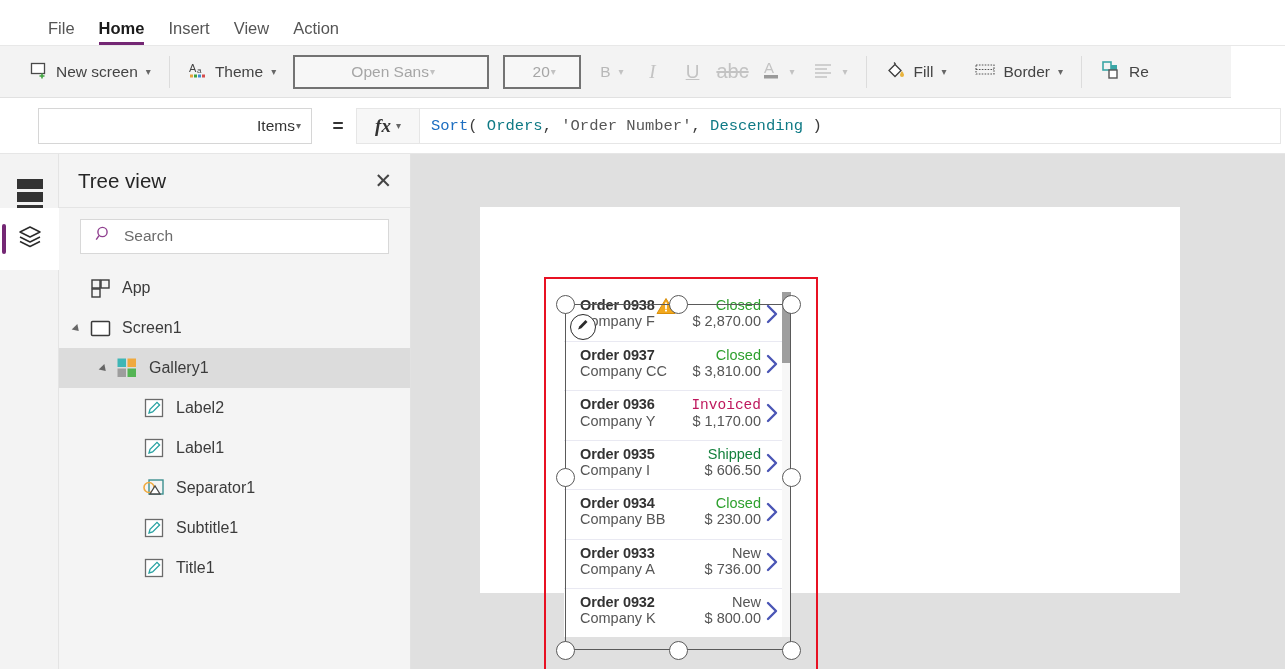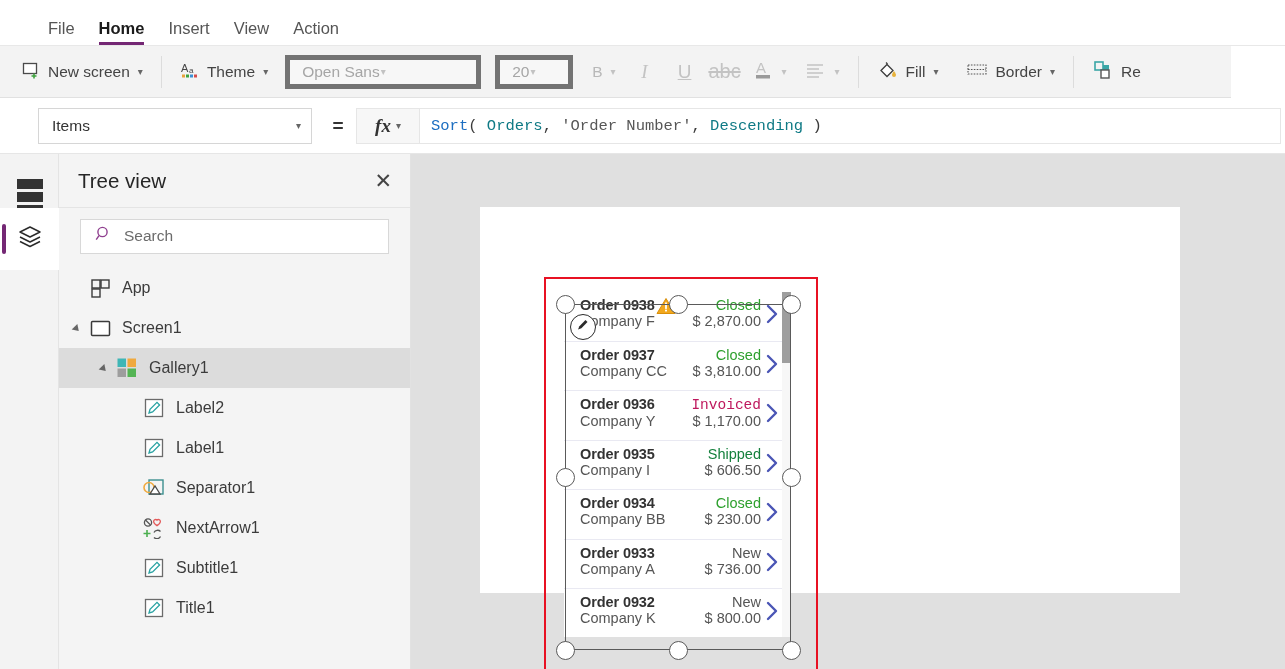--- a/index.html
+++ b/index.html
@@ -26,57 +26,57 @@
   .menu-item.active { color: #1b1b1b; font-weight: bold; }
   .menu-item.active::after {
     content: ""; position: absolute; left: 12px; right: 12px; bottom: 0;
     height: 3px; background: #742774;
   }
 
   
   .ribbon {
     position: absolute; left: 0; top: 46px; width: 1231px; height: 52px;
     background: #f3f3f3; border-bottom: 1px solid #e1e1e1;
-    display: flex; align-items: center; padding-left: 12px;
+    display: flex; align-items: center; padding-left: 20px;
   }
   .rb-btn {
     display: flex; align-items: center; gap: 7px; height: 34px;
     padding: 0 9px; cursor: default; color: #444; font-size: 15.5px;
     white-space: nowrap;
   }
   .rb-btn.disabled { color: #b8b8b8; }
   .caret { font-size: 10px; color: #666; margin-left: 1px; }
   .caret.dim { color: #c2c2c2; }
   .rb-sep {
     width: 1px; height: 32px; background: #dcdcdc; margin: 0 9px;
   }
   .rb-combo {
-    height: 34px; border: 5px solid #737373; background: #f7f7f7;
-    display: flex; align-items: center; justify-content: flex-start;
+    height: 34px; border: 2px solid #737373; background: #f7f7f7;
+    display: flex; align-items: center; justify-content: center;
     padding: 0 8px 0 12px; color: #a6a6a6; font-size: 15.5px;
   }
   .rb-combo.font { width: 196px; margin-left: 8px; }
   .rb-combo.size { width: 78px; margin-left: 14px; }
   .char-btn {
     width: 40px; height: 34px; display: flex; align-items: center;
     justify-content: center; color: #c3c3c3; font-size: 19px;
   }
   .char-btn .isym { font-style: italic; font-family: "Liberation Serif", serif; }
   .grp-tight { display:flex; align-items:center; }
 
   
   .formulabar {
     position: absolute; left: 0; top: 98px; width: 1285px; height: 56px;
     background: #ffffff; display: flex; align-items: center;
     border-bottom: 1px solid #e6e6e6;
   }
   .prop-select {
     margin-left: 38px; width: 274px; height: 36px; border: 1px solid #d6d6d6;
     background: #fff; display: flex; align-items: center;
-    justify-content: space-between; padding: 0 10px 0 13px;
+    justify-content: flex-end; padding: 0 10px 0 13px;
     font-size: 15.5px; color: #333;
   }
   .equals {
     width: 36px; text-align: center; font-size: 19px; font-weight: bold;
     color: #333; margin-left: 8px;
   }
   .fx-box {
     width: 64px; height: 36px; background: #f7f7f7; border: 1px solid #e6e6e6;
     display: flex; align-items: center; justify-content: center; gap: 4px;
     color: #333;
@@ -452,33 +452,20 @@
               <rect x="6" y="2" width="14" height="14" fill="none" stroke="#3d8f8f" stroke-width="1.4"></rect>
               <circle cx="6" cy="9.5" r="5" fill="none" stroke="#f0a93e" stroke-width="1.6"></circle>
               <path d="M7 16l5-8 5 8z" fill="#fff" stroke="#4a4a4a" stroke-width="1.3"></path>
             </svg>
           </span>
           <span>Separator1</span>
         </div>
         <div class="tree-row" style="padding-left: 66px;">
           <span class="tw empty"></span>
           <span class="tree-icon">
-            <svg width="22" height="21" viewBox="0 0 22 21">
-              <circle cx="5" cy="4.5" r="3.6" fill="none" stroke="#555" stroke-width="1.3"></circle>
-              <path d="M2.5 2l5 5" stroke="#555" stroke-width="1.3"></path>
-              <path d="M14 2.2c1.2-1.4 3.4-.5 3.4 1.2 0 1.8-3.4 4.2-3.4 4.2S10.6 5.2 10.6 3.4c0-1.7 2.2-2.6 3.4-1.2z" fill="none" stroke="#e35b5b" stroke-width="1.3"></path>
-              <path d="M4 12v7M.5 15.5h7" stroke="#4caf50" stroke-width="1.6"></path>
-              <path d="M11 14.5a4 4 0 0 1 6.5-1M17.5 18.5a4 4 0 0 1-6.5 1" fill="none" stroke="#555" stroke-width="1.3"></path>
-            </svg>
-          </span>
-          <span>NextArrow1</span>
-        </div>
-        <div class="tree-row" style="padding-left: 66px;">
-          <span class="tw empty"></span>
-          <span class="tree-icon">
             <svg width="20" height="20" viewBox="0 0 20 20">
               <rect x="1.5" y="1.5" width="17" height="17" fill="#fff" stroke="#6b6b6b" stroke-width="1.3"></rect>
               <path d="M5 15l1-3.6 7-7 2.6 2.6-7 7z" fill="#fff" stroke="#2aa3a3" stroke-width="1.3"></path>
             </svg>
           </span>
           <span>Subtitle1</span>
         </div>
         <div class="tree-row" style="padding-left: 66px;">
           <span class="tw empty"></span>
           <span class="tree-icon">

